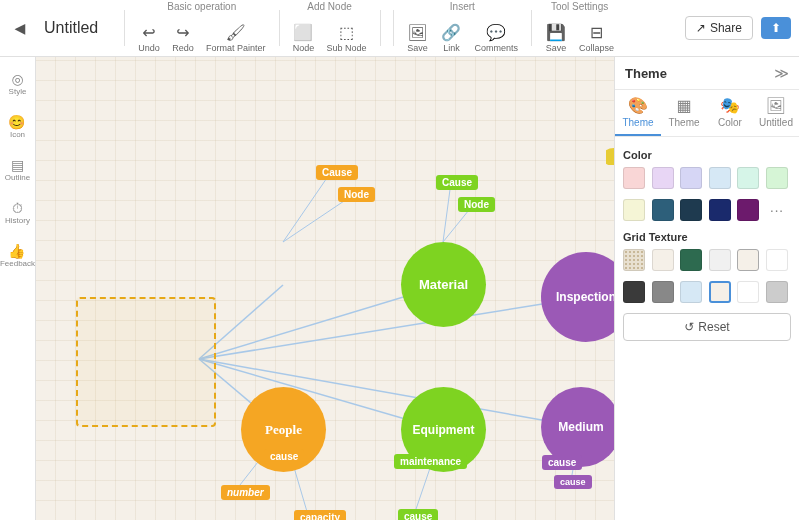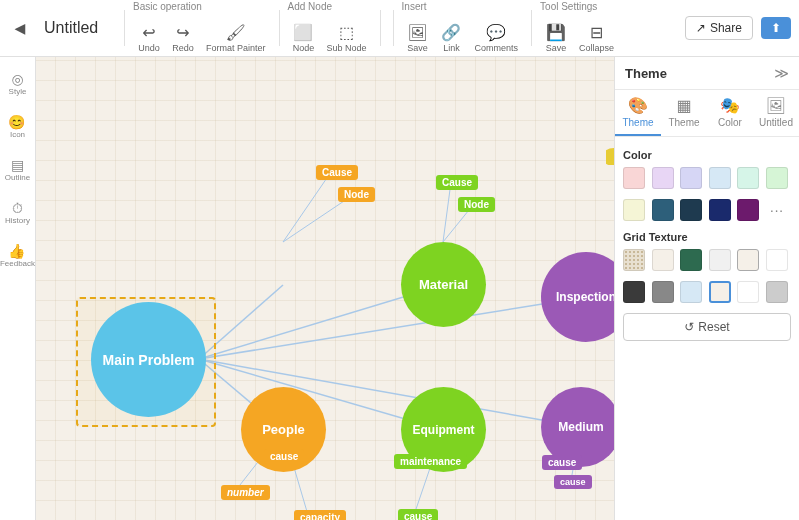--- a/index.html
+++ b/index.html
@@ -3,21 +3,21 @@
   <meta charset="utf-8">
   <style>
     * { box-sizing: border-box; margin: 0; padding: 0; }
     body { font-family: 'Segoe UI', Arial, sans-serif; font-size: 12px; background: #f5f5f5; width: 799px; height: 520px; overflow: hidden; display: flex; flex-direction: column; }
 
     
     .toolbar { display: flex; align-items: center; background: #fff; border-bottom: 1px solid #e0e0e0; height: 57px; padding: 0 8px; gap: 4px; flex-shrink: 0; }
     .toolbar-back { width: 24px; height: 24px; display: flex; align-items: center; justify-content: center; cursor: pointer; color: #555; font-size: 14px; }
     .toolbar-title { font-size: 16px; font-weight: 500; color: #333; min-width: 80px; padding: 0 8px; }
     .toolbar-divider { width: 1px; height: 36px; background: #e0e0e0; margin: 0 4px; }
-    .toolbar-group { display: flex; flex-direction: column; align-items: flex-start; gap: 8px; }
+    .toolbar-group { display: flex; flex-direction: column; align-items: center; gap: 8px; }
     .toolbar-group-label { font-size: 10px; color: #888; white-space: nowrap; }
     .toolbar-group-items { display: flex; gap: 2px; }
     .toolbar-btn { display: flex; flex-direction: column; align-items: center; justify-content: center; padding: 3px 5px; cursor: pointer; border-radius: 4px; min-width: 32px; gap: 1px; }
     .toolbar-btn .icon { font-size: 16px; color: #555; }
     .toolbar-btn .label { font-size: 9px; color: #666; white-space: nowrap; }
     .toolbar-right { margin-left: auto; display: flex; gap: 8px; align-items: center; }
     .btn-share { background: #fff; border: 1px solid #ccc; border-radius: 4px; padding: 4px 10px; cursor: pointer; display: flex; align-items: center; gap: 4px; font-size: 12px; color: #333; }
     .btn-export { background: #4a90d9; border: none; border-radius: 4px; padding: 4px 10px; cursor: pointer; display: flex; align-items: center; gap: 4px; font-size: 12px; color: #fff; }
 
     
@@ -194,34 +194,31 @@
       <line x1="247" y1="373" x2="200" y2="433" stroke="#a8c8e8" stroke-width="1"></line>
       <line x1="247" y1="373" x2="272" y2="458" stroke="#a8c8e8" stroke-width="1"></line>
       <line x1="407" y1="373" x2="390" y2="405" stroke="#a8c8e8" stroke-width="1"></line>
       <line x1="407" y1="373" x2="378" y2="458" stroke="#a8c8e8" stroke-width="1"></line>
       <line x1="545" y1="370" x2="520" y2="403" stroke="#a8c8e8" stroke-width="1"></line>
       <line x1="545" y1="370" x2="535" y2="423" stroke="#a8c8e8" stroke-width="1"></line>
     </svg>
 
     <div class="selection-box" style="left:40px; top:240px; width:140px; height:130px;"></div>
 
-    <div class="node-circle" style="left:55px; top:245px; width:115px; height:115px; background:#5bc4e8; font-size:14px;">
-      <span>Main Problem</span>
-    </div>
 
 
     <div class="node-circle" style="left:365px; top:185px; width:85px; height:85px; background:#7ed321;">
       <span>Material</span>
     </div>
 
     <div class="node-circle" style="left:505px; top:195px; width:90px; height:90px; background:#9b59b6; font-size:12px;">
       <span>Inspection</span>
     </div>
 
-    <div class="node-circle" style="left:205px; top:330px; width:85px; height:85px; background:#f5a623;">
+    <div class="node-circle" style="left:205px; top:330px; width:85px; height:85px; background:#f5a623;font-family:Liberation Serif, serif;">
       <span>People</span>
     </div>
 
     <div class="node-circle" style="left:365px; top:330px; width:85px; height:85px; background:#7ed321; font-size:12px;">
       <span>Equipment</span>
     </div>
 
     <div class="node-circle" style="left:505px; top:330px; width:80px; height:80px; background:#9b59b6; font-size:12px;">
       <span>Medium</span>
     </div>

